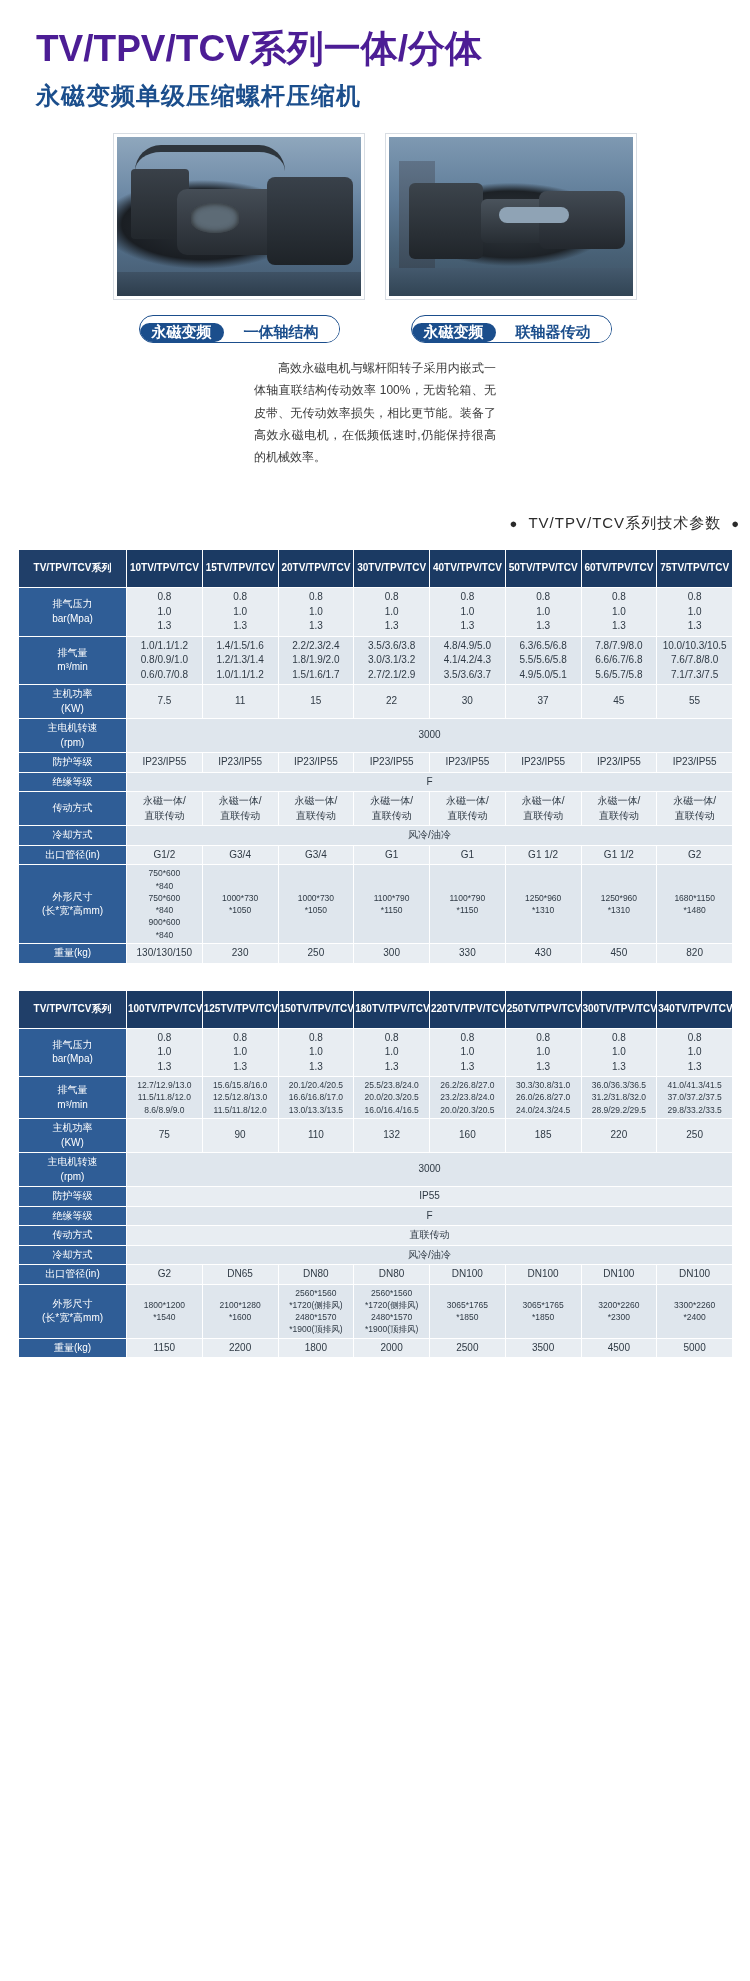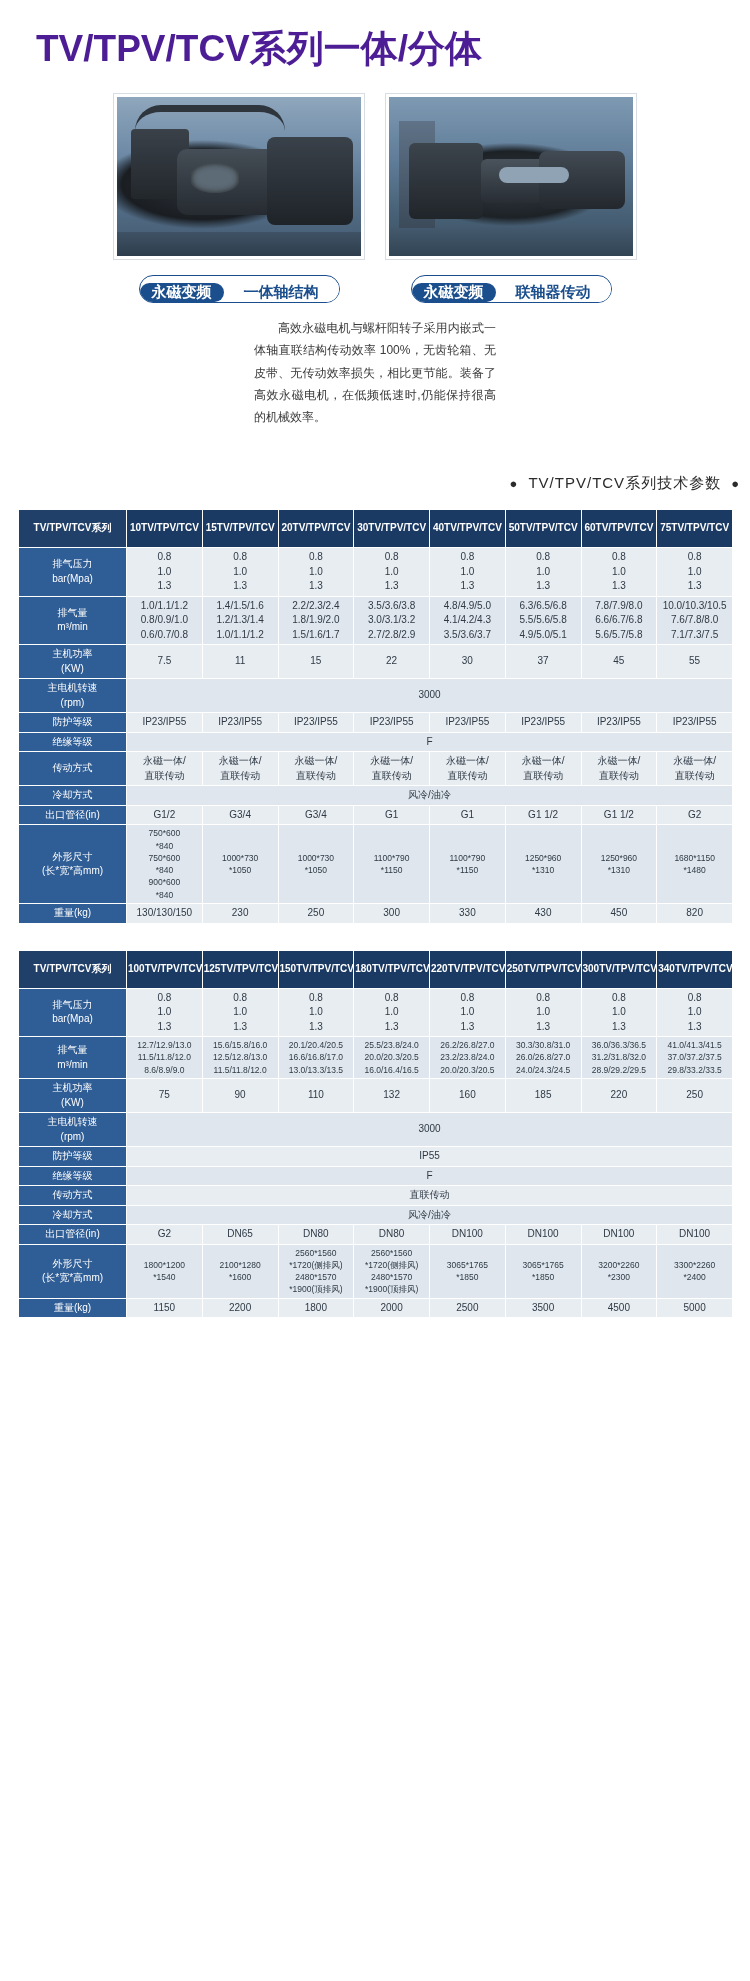--- a/index.html
+++ b/index.html
@@ -162,20 +162,21 @@
   .nowrapc { white-space: nowrap; }
   .small85 { font-size: 8.5px; }
 </style>
 </head>
 <body>
 
 <div class="page">
 
   <div class="header">
     <div class="title-main">TV/TPV/TCV系列一体/分体</div>
+    <div class="title-sub">永磁变频单级压缩螺杆压缩机</div>
   </div>
 
   <div class="photos">
     <div class="photo photo-a">
       <div class="ph-el a5"></div>
       <div class="ph-el a1"></div>
       <div class="ph-el a2"></div>
       <div class="ph-el a3"></div>
       <div class="ph-el a4"></div>
       <div class="ph-el a6"></div>
@@ -302,21 +303,21 @@
               <div>1.0/1.1/1.2</div>
             </td>
             <td class="cell-b">
               <div>2.2/2.3/2.4</div>
               <div>1.8/1.9/2.0</div>
               <div>1.5/1.6/1.7</div>
             </td>
             <td class="cell-b">
               <div>3.5/3.6/3.8</div>
               <div>3.0/3.1/3.2</div>
-              <div>2.7/2.8/2.9</div>
+              <div>2.7/2.1/2.9</div>
             </td>
             <td class="cell-b">
               <div>4.8/4.9/5.0</div>
               <div>4.1/4.2/4.3</div>
               <div>3.5/3.6/3.7</div>
             </td>
             <td class="cell-b">
               <div>6.3/6.5/6.8</div>
               <div>5.5/5.6/5.8</div>
               <div>4.9/5.0/5.1</div>

